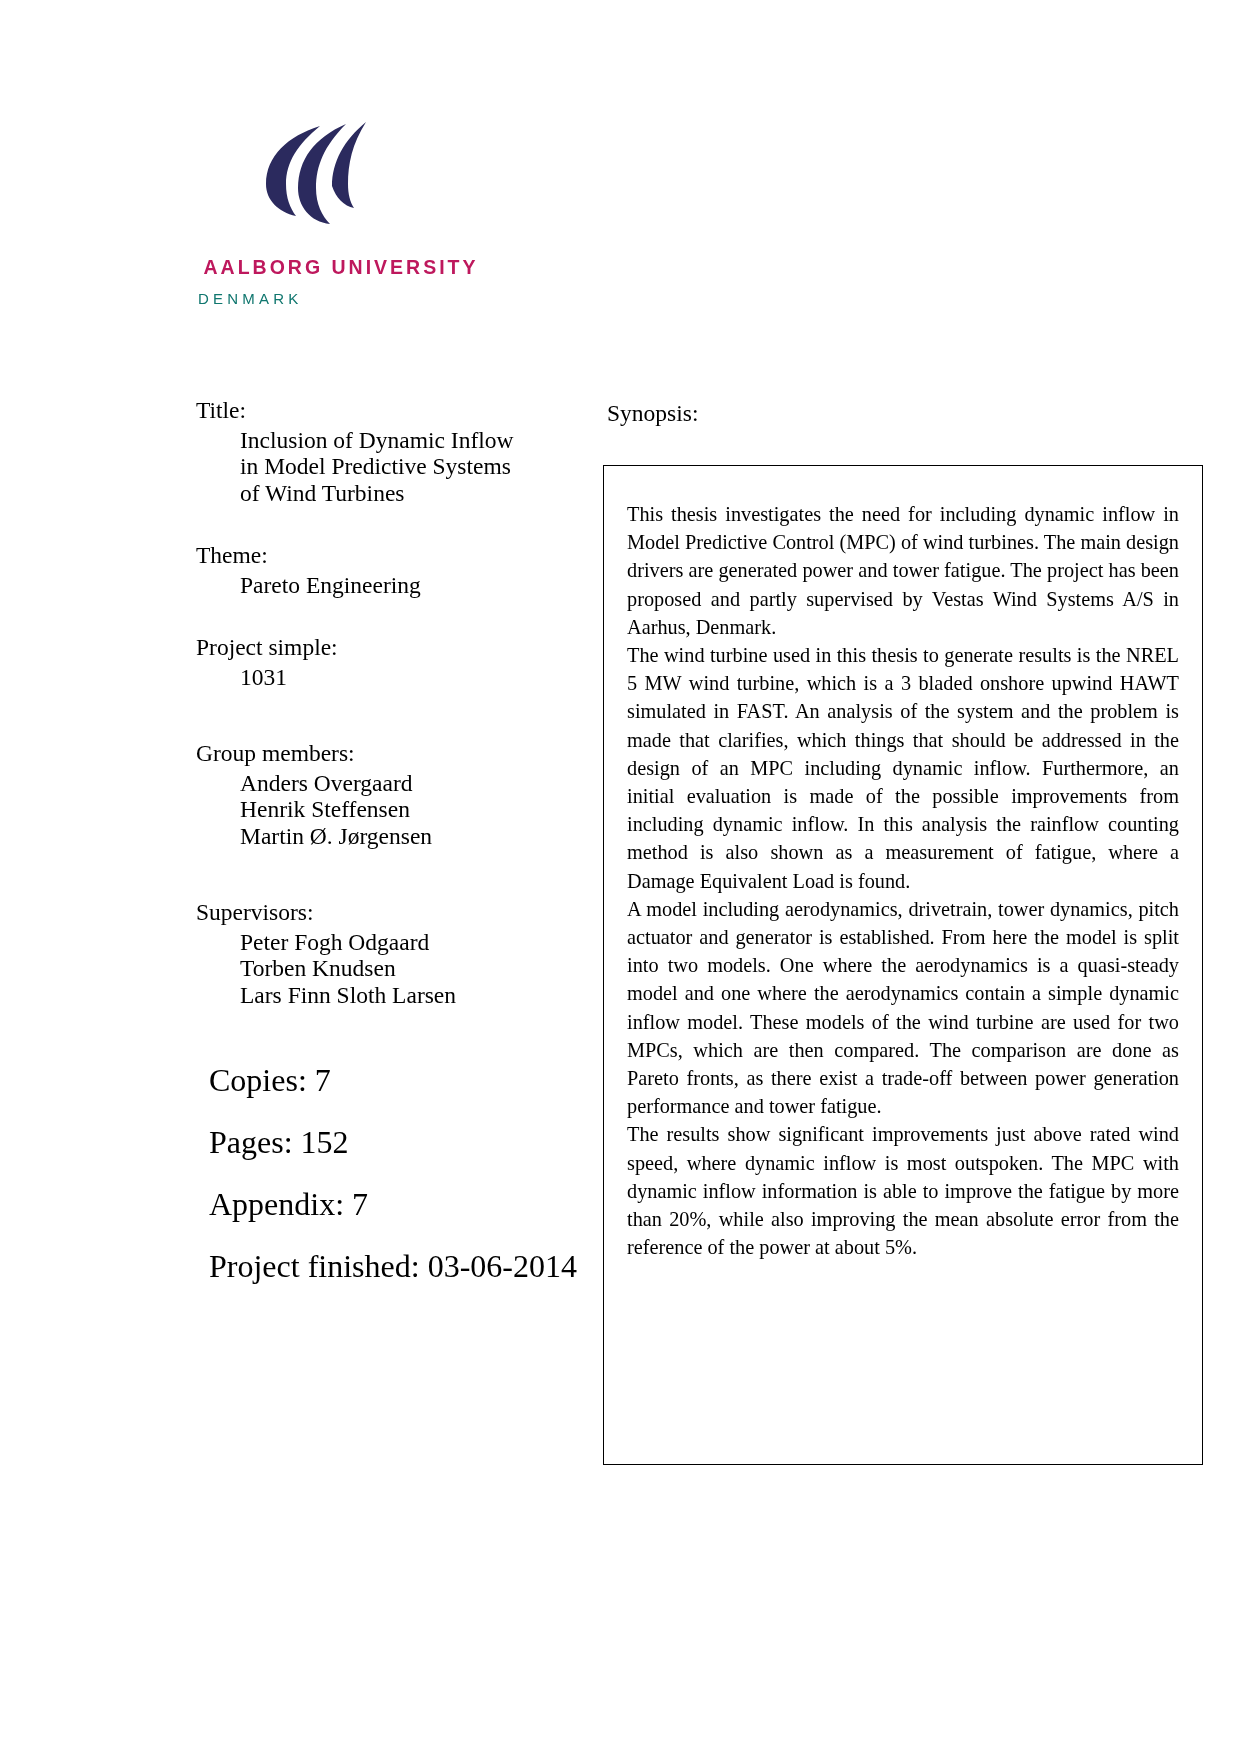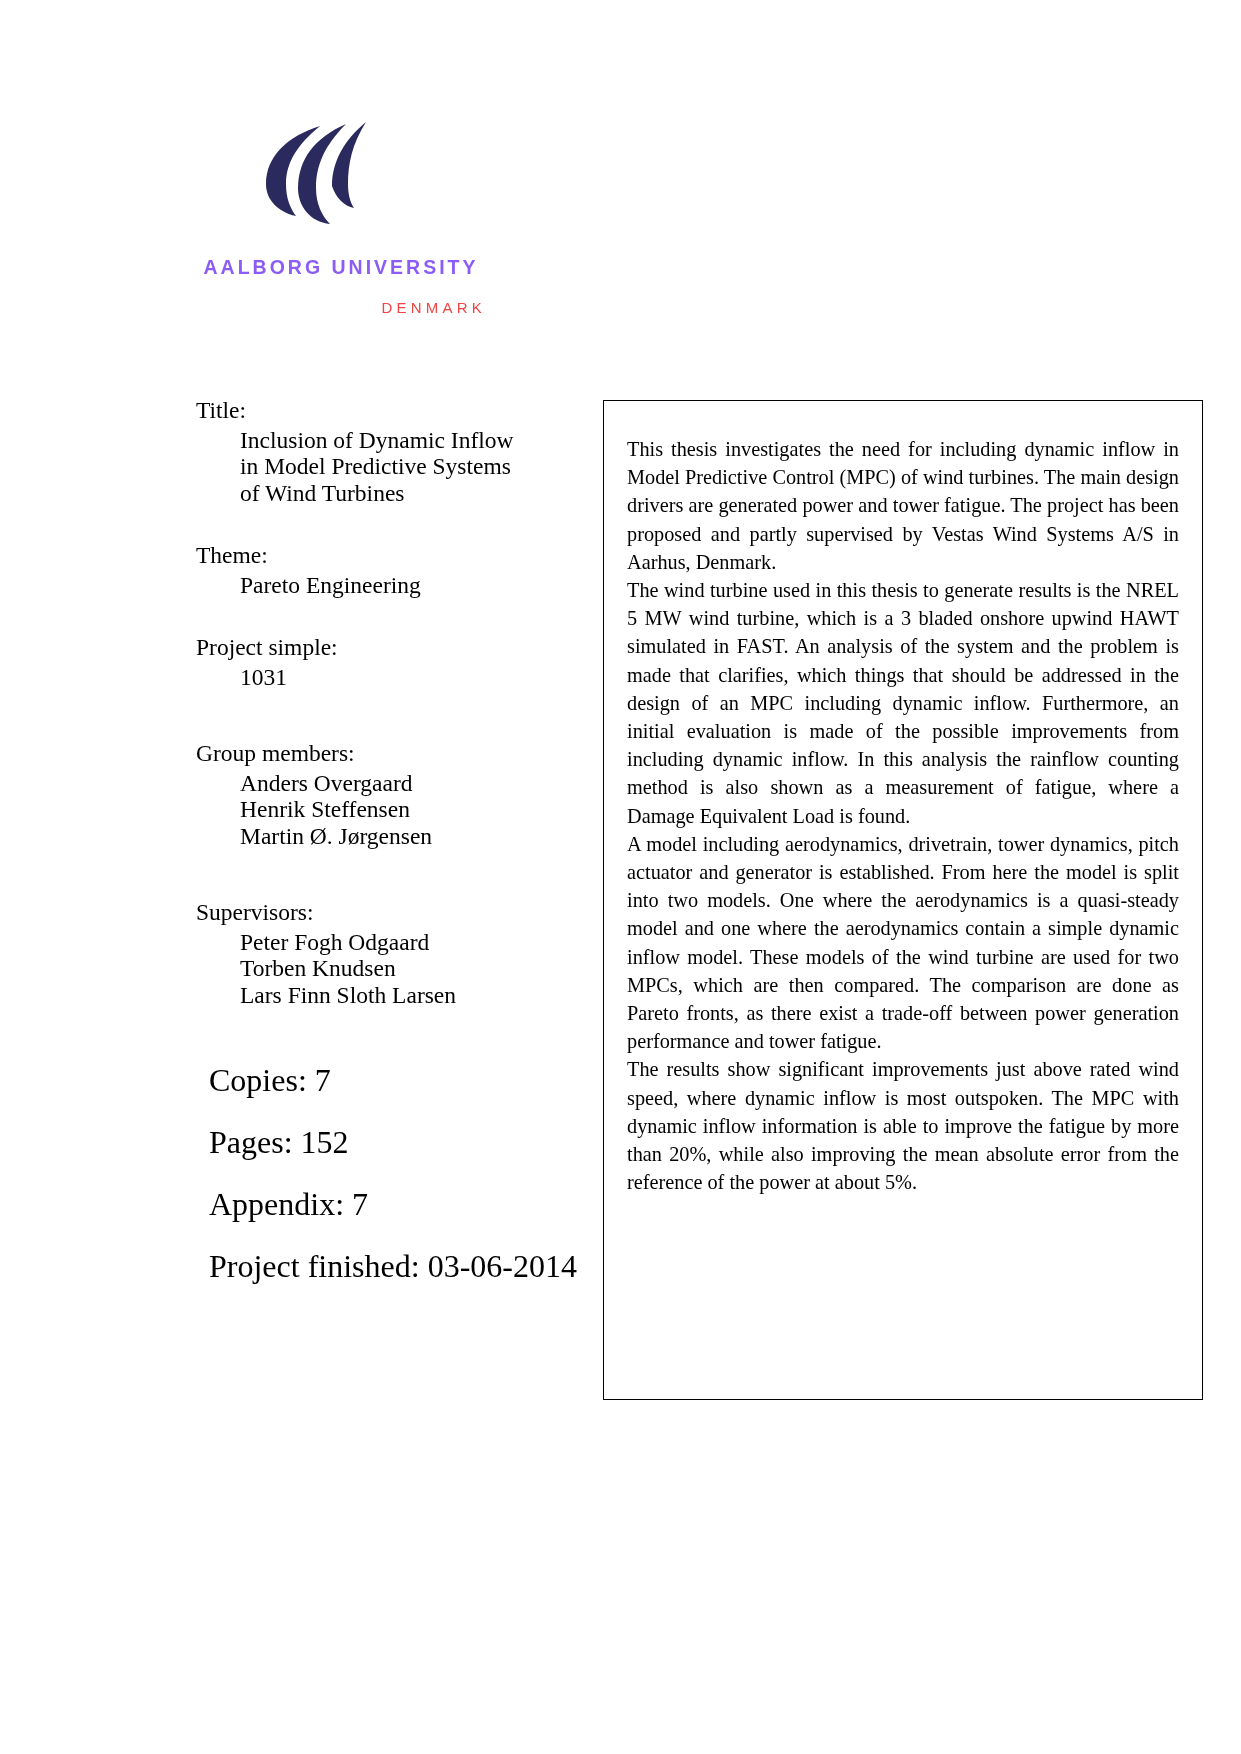--- a/index.html
+++ b/index.html
@@ -30,31 +30,31 @@
     margin-left: 58px;
     display: block;
   }
   .logo-wordmark {
     margin-top: 26px;
     text-align: center;
     font-family: "Liberation Sans", "DejaVu Sans", sans-serif;
     font-weight: bold;
     font-size: 19.5px;
     letter-spacing: 3.0px;
-    color: #8b5cf6;
+    color: #be185d;
     white-space: nowrap;
   }
   .logo-sub {
-    margin-top: 20px;
-    text-align: right;
+    margin-top: 11px;
+    text-align: left;
     font-family: "Liberation Sans", "DejaVu Sans", sans-serif;
     font-weight: normal;
     font-size: 15px;
     letter-spacing: 4.2px;
-    color: #ef4444;
+    color: #0f766e;
     white-space: nowrap;
     padding-left: 2px;
   }
 
   
   .info-col {
     position: absolute;
     left: 196px;
     top: 399px;
     width: 340px;
@@ -173,20 +173,21 @@
     <div class="gap-sm"></div>
 
     <div class="meta-line">Copies: 7</div>
     <div class="meta-line">Pages: 152</div>
     <div class="meta-line">Appendix: 7</div>
     <div class="meta-line">Project finished: 03-06-2014</div>
 
   </div>
 
   <div class="synopsis-col">
+    <div class="synopsis-heading">Synopsis:</div>
     <div class="synopsis-box">
       <p>This thesis investigates the need for including dynamic inflow in Model Predictive Control (MPC) of wind turbines. The main design drivers are generated power and tower fatigue. The project has been proposed and partly supervised by Vestas Wind Systems A/S in Aarhus, Denmark.</p>
       <p>The wind turbine used in this thesis to generate results is the NREL 5 MW wind turbine, which is a 3 bladed onshore upwind HAWT simulated in FAST. An analysis of the system and the problem is made that clarifies, which things that should be addressed in the design of an MPC including dynamic inflow. Furthermore, an initial evaluation is made of the possible improvements from including dynamic inflow. In this analysis the rainflow counting method is also shown as a measurement of fatigue, where a Damage Equivalent Load is found.</p>
       <p>A model including aerodynamics, drivetrain, tower dynamics, pitch actuator and generator is established. From here the model is split into two models. One where the aerodynamics is a quasi-steady model and one where the aerodynamics contain a simple dynamic inflow model. These models of the wind turbine are used for two MPCs, which are then compared. The comparison are done as Pareto fronts, as there exist a trade-off between power generation performance and tower fatigue.</p>
       <p>The results show significant improvements just above rated wind speed, where dynamic inflow is most outspoken. The MPC with dynamic inflow information is able to improve the fatigue by more than 20%, while also improving the mean absolute error from the reference of the power at about 5%.</p>
     </div>
   </div>
 
 </div>
 

